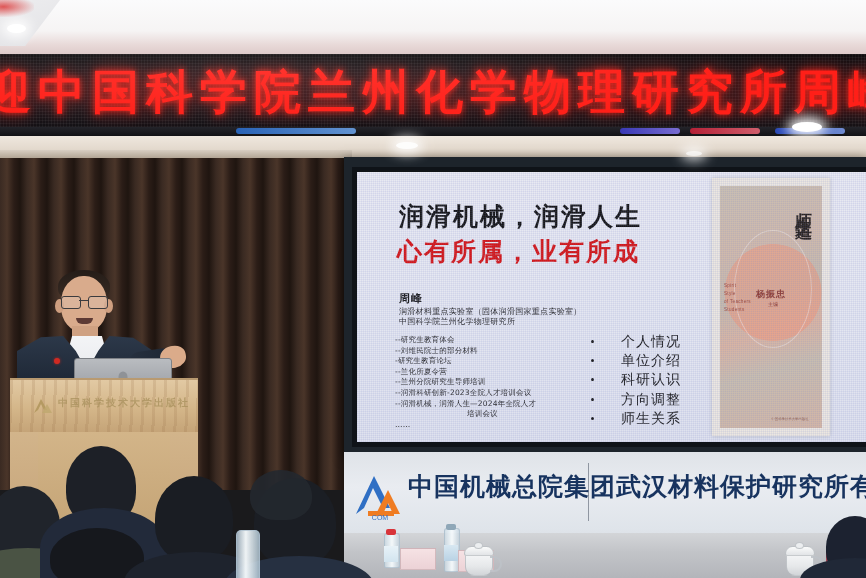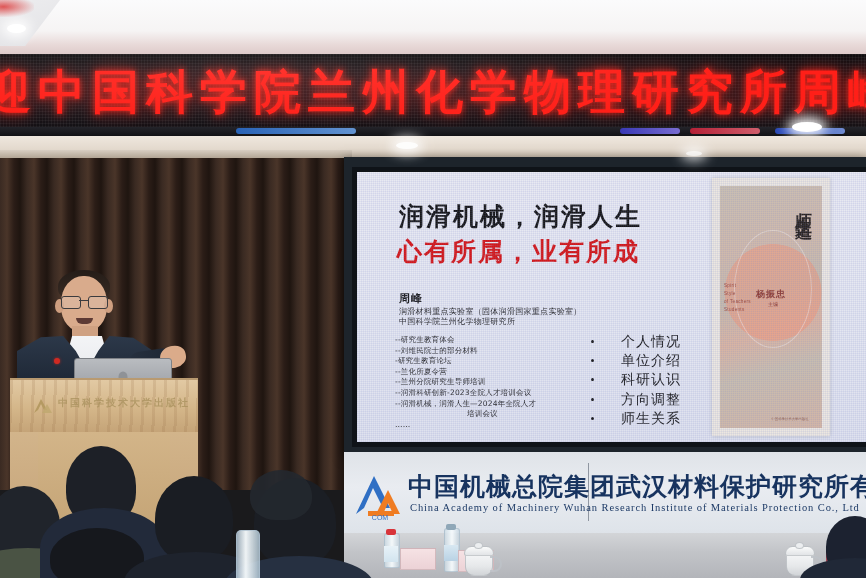--- a/index.html
+++ b/index.html
@@ -424,21 +424,20 @@
   <div class="sign-divider"></div>
   <div class="sign-logo">
     <svg width="60" height="50" viewBox="0 0 60 50">
       <path d="M6 44 L24 6 L40 38 L33 38 L23 18 L14 38 Z" fill="#2f6fc4"></path>
       <path d="M26 44 L38 20 L50 44 L43 44 L38 33 L33 44 Z" fill="#ef7c22"></path>
       <rect x="18" y="41" width="26" height="5" fill="#ef7c22"></rect>
       <text x="30" y="50" font-size="7" fill="#2f6fc4" text-anchor="middle" font-family="Liberation Sans, sans-serif">CQM</text>
     </svg>
   </div>
   <div class="sign-cn">中国机械总院集团武汉材料保护研究所有限公司</div>
-  <div class="sign-en">China Academy of Machinery Wuhan Research Institute of Materials Protection Co., Ltd</div>
 
   <div class="head-table"></div>
   <div class="bottle" style="left:384px;top:533px;height:33px;"></div>
   <div class="bottle-cap" style="left:386px;top:529px;background:#d8343a;"></div>
   <div class="bottle-label" style="left:384px;top:546px;background:linear-gradient(180deg,#e8f2f8,#d2e4ef);"></div>
   <div class="namecard" style="left:400px;top:548px;"></div>
   <div class="bottle" style="left:444px;top:528px;height:42px;"></div>
   <div class="bottle-cap" style="left:446px;top:524px;background:#8fa7b8;"></div>
   <div class="bottle-label" style="left:444px;top:545px;background:linear-gradient(180deg,#d8e8f2,#b9d2e4);"></div>
   <div class="namecard" style="left:458px;top:550px;"></div>

